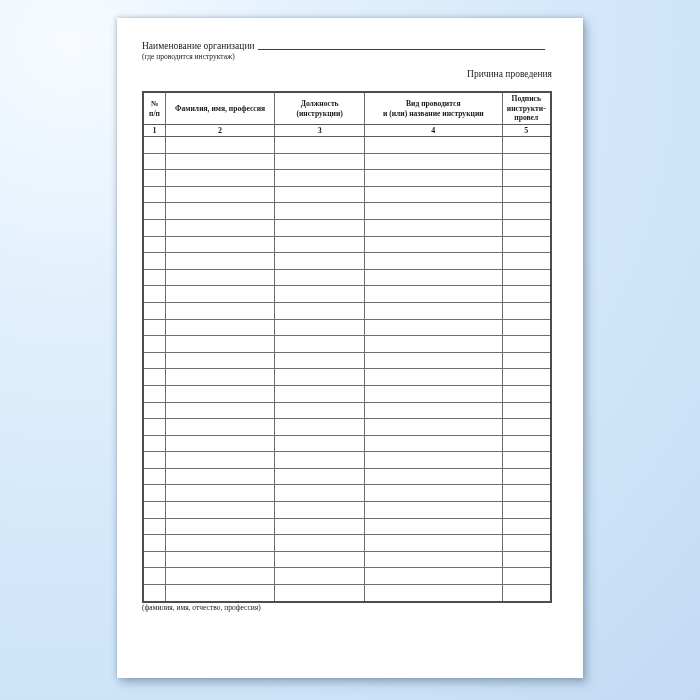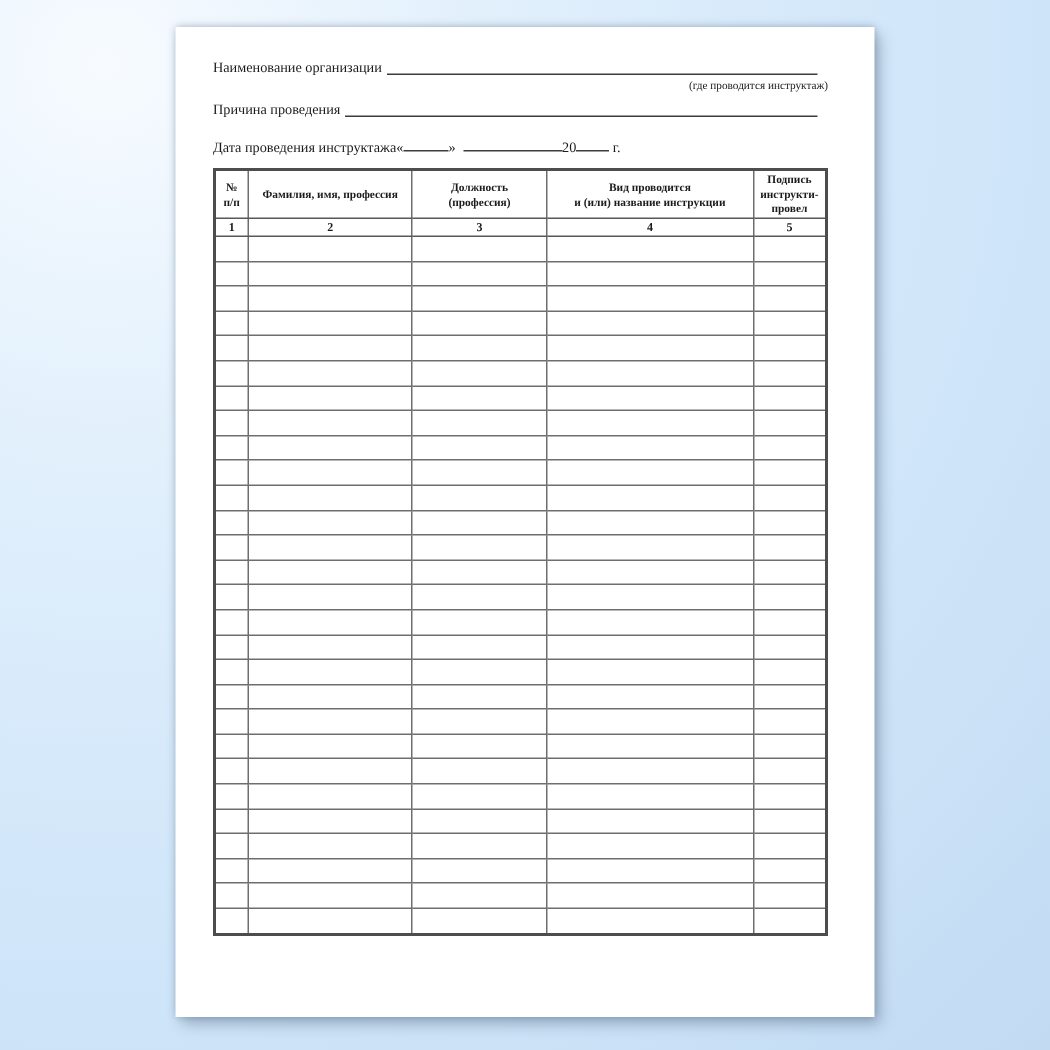--- a/index.html
+++ b/index.html
@@ -43,27 +43,27 @@
   }
   .fline .rule {
     flex: 1 1 auto;
     border-bottom: 1px solid #3c3c3c;
     height: 1px;
     margin-bottom: 2px;
     margin-left: 3px;
     margin-right: 7px;
   }
   .hint {
-    text-align: right;
+    text-align: left;
     font-size: 7.5px;
     line-height: 9px;
     color: #1b1b1b;
   }
   .l-org   { margin-top: 22px; }
-  .l-reason{ margin-top: 7px; }
+  .l-reason{ margin-top: 7px; flex-direction: column; }
   .l-date  { margin-top: 11px; display: block; font-size: 9.5px; line-height: 12px; white-space: pre; }
   .seg {
     display: inline-block;
     border-bottom: 1px solid #3c3c3c;
     height: 9px;
     vertical-align: baseline;
   }
   .seg-day  { width: 30px; }
   .seg-month{ width: 66px; margin-left: 5px; }
   .seg-year { width: 22px; }
@@ -113,37 +113,36 @@
         <span>Наименование организации</span>
         <span class="rule"></span>
       </div>
       <div class="hint">(где проводится инструктаж)</div>
 
       <div class="fline l-reason">
         <span>Причина проведения</span>
         <span class="rule"></span>
       </div>
 
-      <div class="l-date"><span>Дата проведения инструктажа</span><span>«</span><span class="seg seg-day"></span><span>»</span><span class="seg seg-month"></span><span>20</span><span class="seg seg-year"></span><span> <span>г.</span></span></div>
 
       <table class="reg">
         <colgroup>
           <col style="width: 5.5%;">
             <col style="width: 26.8%;">
             <col style="width: 22%;">
             <col style="width: 33.7%;">
             <col style="width: 12%;">
         </colgroup>
         <thead>
           <tr>
             <th>№
 п/п</th>
             <th>Фамилия, имя, профессия</th>
             <th>Должность
-(профессия)</th>
+(инструкции)</th>
             <th>Вид проводится
 и (или) название инструкции</th>
             <th>Подпись
 инструкти-
 провел</th>
           </tr>
           <tr class="num-row">
             <td>1</td>
             <td>2</td>
             <td>3</td>
@@ -344,16 +343,17 @@
             <tr class="data-row">
               <td></td>
               <td></td>
               <td></td>
               <td></td>
               <td></td>
             </tr>
           </tbody>
       </table>
 
+      <div class="hint">(фамилия, имя, отчество, профессия)</div>
 
     </div>
   </div>
 </div>
 
 </body></html>

